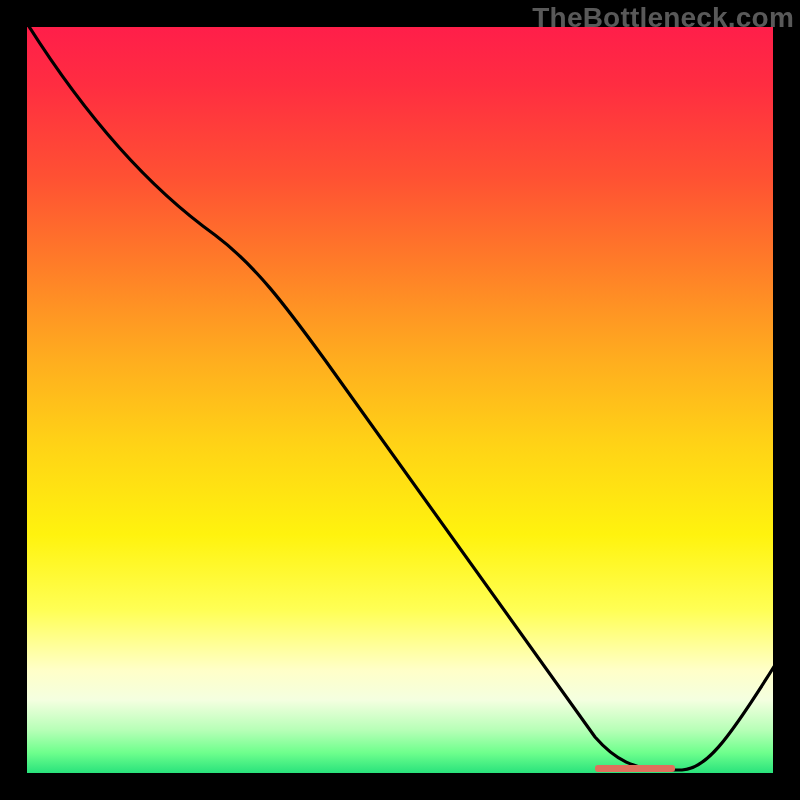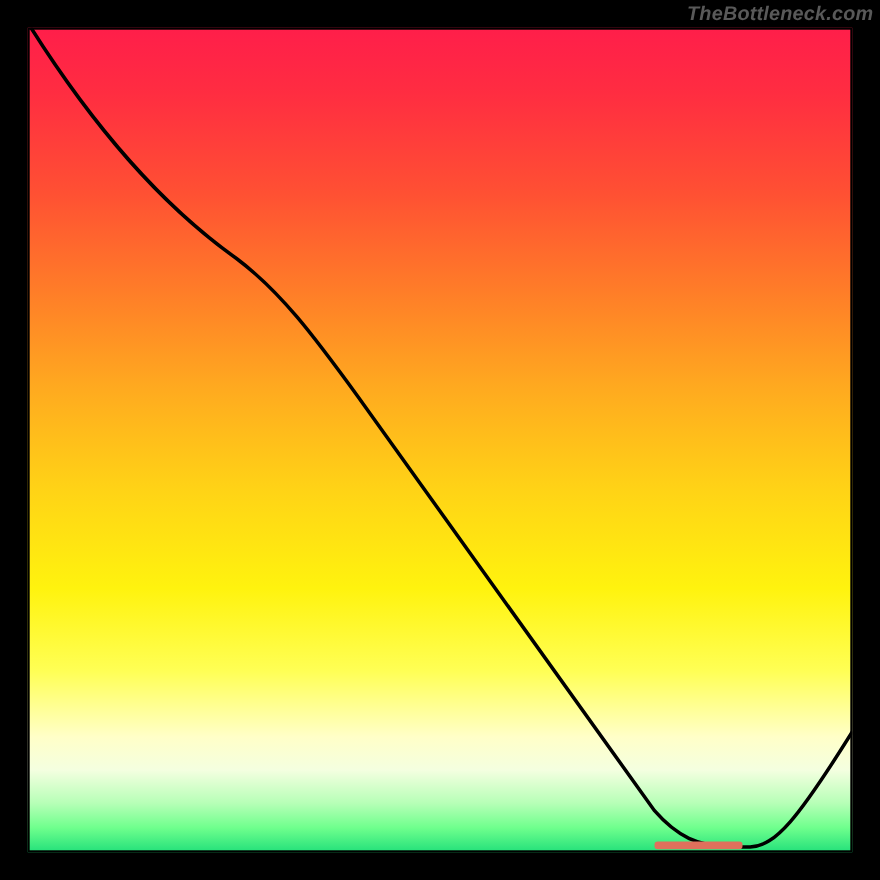--- a/index.html
+++ b/index.html
@@ -15,25 +15,24 @@
     position: relative;
     width: 800px;
     height: 800px;
     background: #000;
   }
   .watermark {
     position: absolute;
     top: 2px;
     right: 6px;
     color: #595959;
-    font-size: 18px;
+    font-size: 28px;
     font-weight: bold;
     letter-spacing: 0.2px;
     z-index: 5;
-    font-style: italic;
   }
   .plot-frame {
     position: absolute;
     left: 25px;
     top: 25px;
     width: 750px;
     height: 750px;
     background: #000;
     overflow: hidden;
   }

